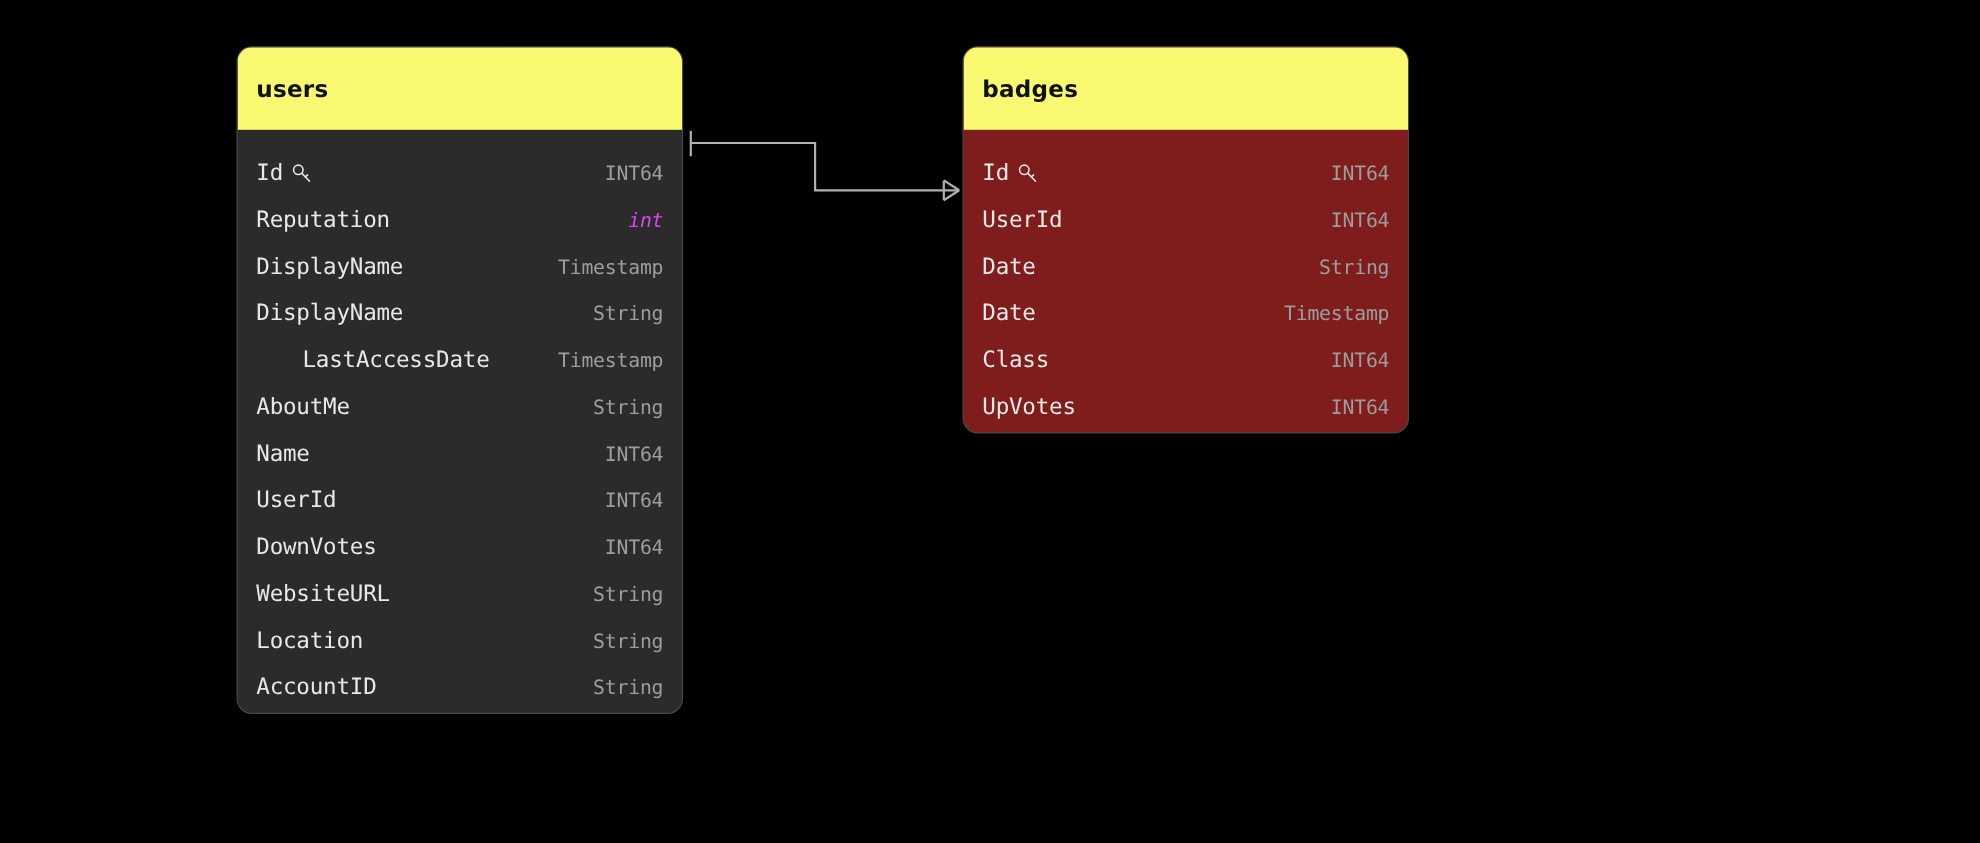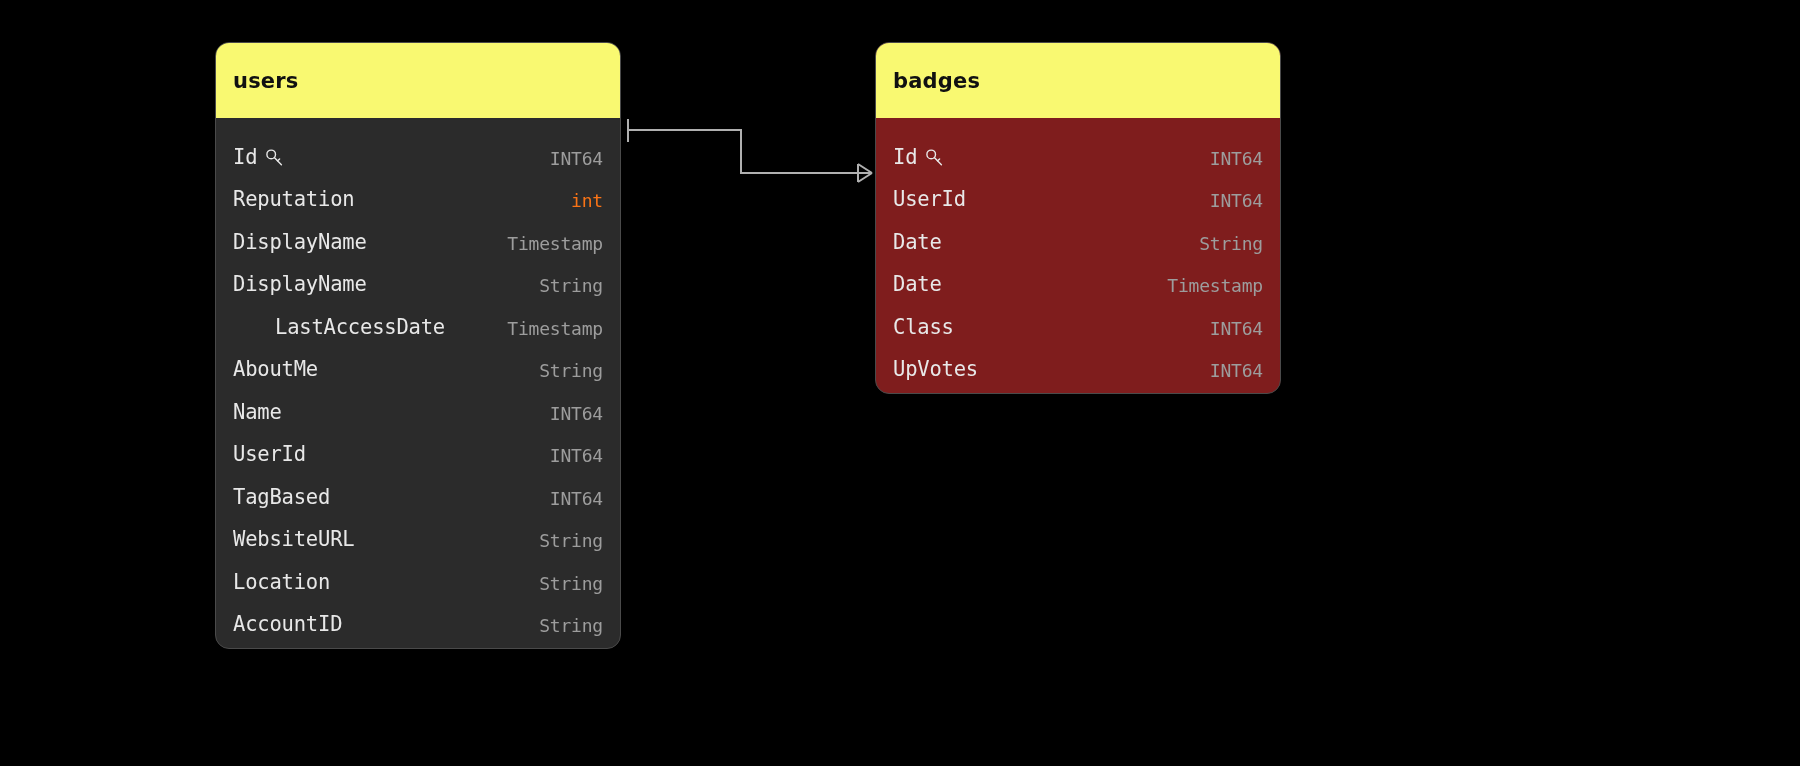--- a/index.html
+++ b/index.html
@@ -116,21 +116,21 @@
               <path d="M 12.6 12.8 L 14.6 11.0" stroke="#e8e8e8" stroke-width="1.4" fill="none" stroke-linecap="round"></path>
             </svg>
           </span>
         </span>
         <span class="field-type" style="color: rgb(157, 157, 157);">INT64</span>
       </div>
       <div class="field-row">
         <span class="field-name" style="color: rgb(232, 232, 232);">
           <span>Reputation</span>
         </span>
-        <span class="field-type" style="color: #f97316;">int</span>
+        <span class="field-type" style="color: #d946ef; font-style: italic;">int</span>
       </div>
       <div class="field-row">
         <span class="field-name" style="color: rgb(232, 232, 232);">
           <span>DisplayName</span>
         </span>
         <span class="field-type" style="color: rgb(157, 157, 157);">Timestamp</span>
       </div>
       <div class="field-row">
         <span class="field-name" style="color: rgb(232, 232, 232);">
           <span>DisplayName</span>
@@ -156,21 +156,21 @@
         <span class="field-type" style="color: rgb(157, 157, 157);">INT64</span>
       </div>
       <div class="field-row">
         <span class="field-name" style="color: rgb(232, 232, 232);">
           <span>UserId</span>
         </span>
         <span class="field-type" style="color: rgb(157, 157, 157);">INT64</span>
       </div>
       <div class="field-row">
         <span class="field-name" style="color: rgb(232, 232, 232);">
-          <span>TagBased</span>
+          <span>DownVotes</span>
         </span>
         <span class="field-type" style="color: rgb(157, 157, 157);">INT64</span>
       </div>
       <div class="field-row">
         <span class="field-name" style="color: rgb(232, 232, 232);">
           <span>WebsiteURL</span>
         </span>
         <span class="field-type" style="color: rgb(157, 157, 157);">String</span>
       </div>
       <div class="field-row">

